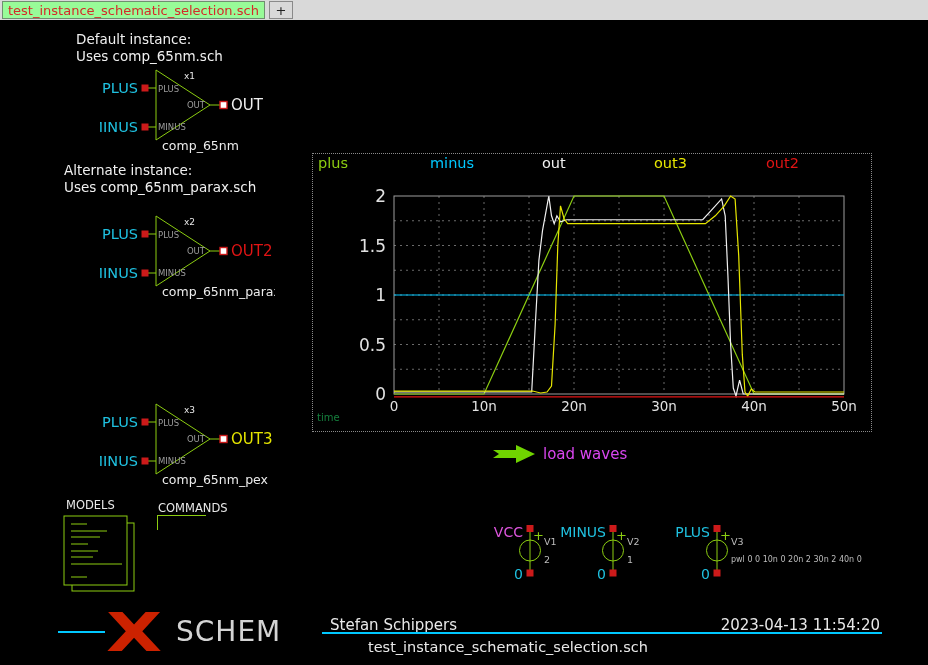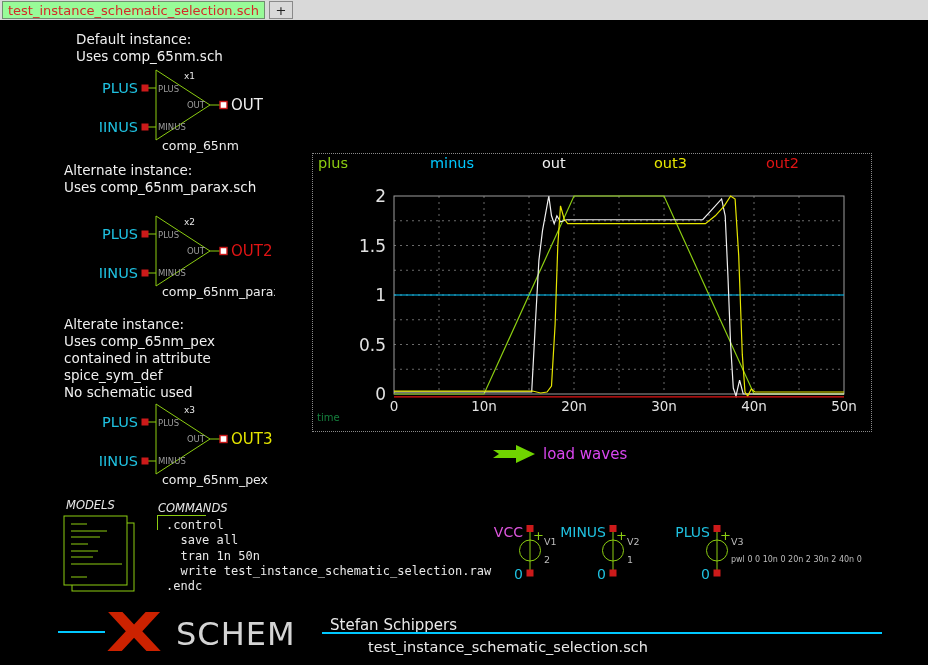--- a/index.html
+++ b/index.html
@@ -28,33 +28,33 @@
   
   .graph{border:1px dotted #8a8a8a;background:#000;}
   .legend-item{position:absolute;top:1px;font-size:14.5px;}
   .grid{stroke:#6b6b6b;stroke-width:1;stroke-dasharray:2 4;}
   .axisbox{fill:none;stroke:#9e9e9e;stroke-width:1;}
   .xtick{fill:#e2e2e2;font-size:13.5px;text-anchor:middle;font-family:"DejaVu Sans",sans-serif;}
   .ytick{fill:#e2e2e2;font-size:17px;text-anchor:end;font-family:"DejaVu Sans",sans-serif;}
   .timelbl{color:#15803d;font-size:10px;}
   
   .loadwaves{color:#d946ef;font-size:15px;}
-  .small-lbl{color:#e8e8e8;font-size:11.5px;font-style:italic;}
+  .small-lbl{color:#e8e8e8;font-size:11.5px;}
   .codeblock{color:#e8e8e8;font-family:"DejaVu Sans Mono",monospace;font-size:12px;
              line-height:15.3px;white-space:pre;margin:0;}
   .bracket{border-left:1px solid #8ccd11;border-top:1px solid #8ccd11;}
   .srclbl{font-size:14px;font-family:"DejaVu Sans",sans-serif;text-anchor:end;}
   .srcsmall{fill:#bdbdbd;font-size:9.5px;font-family:"DejaVu Sans",sans-serif;}
   .srcpwl{fill:#bdbdbd;font-size:8px;font-family:"DejaVu Sans",sans-serif;}
   .gndlbl{fill:#1fc1e0;font-size:14px;font-family:"DejaVu Sans",sans-serif;text-anchor:end;}
   .plussign{fill:#8ccd11;font-size:13px;font-family:"DejaVu Sans",sans-serif;}
   .cyanline{background:#00c8ff;}
   .logo-x{color:#cc2200;font-size:54px;font-weight:bold;transform:scaleX(1.35);
           transform-origin:left bottom;line-height:1;}
-  .logo-rest{color:#d4d4d4;font-size:32px;line-height:1;letter-spacing:1px;}
+  .logo-rest{color:#d4d4d4;font-size:28px;line-height:1;letter-spacing:1px;}
   .tb-text{color:#e8e8e8;font-size:15px;text-align:center;}
   .tb-file{color:#e8e8e8;font-size:14.5px;}
 </style>
 </head>
 <body>
 
 <div class="tabbar">
   <div class="tab">
     <span>test_instance_schematic_selection.sch</span>
   </div>
@@ -96,25 +96,20 @@
     <text class="netlbl" x="38" y="25" text-anchor="end">PLUS</text>
     <text class="netlbl" x="38" y="64" text-anchor="end">MINUS</text>
     <text class="outlbl" x="131" y="42" fill="#e01414">OUT2</text>
     <text class="deslbl" x="84" y="11">x2</text>
     <text class="pinlbl" x="58" y="24">PLUS</text>
     <text class="pinlbl" x="105" y="40" text-anchor="end">OUT</text>
     <text class="pinlbl" x="58" y="62">MINUS</text>
     <text class="symname" x="62" y="82">comp_65nm_parax</text>
   </svg>
 
-  <div class="abs heading" style="left:64px;top:296px;">Alterate instance:
-Uses comp_65nm_pex
-contained in attribute
-spice_sym_def
-No schematic used</div>
   <svg class="abs" style="left:100px;top:382px;" width="175" height="88">
     <polygon class="sym" points="56,2 56,72 110,37"></polygon>
     <line class="sym" x1="48" y1="20" x2="56" y2="20"></line>
     <rect class="pinbox" x="41.5" y="16.5" width="7" height="7"></rect>
     <line class="sym" x1="48" y1="59" x2="56" y2="59"></line>
     <rect class="pinbox" x="41.5" y="55.5" width="7" height="7"></rect>
     <line class="sym" x1="110" y1="37" x2="120" y2="37"></line>
     <rect class="outbox" x="120" y="33.5" width="7" height="7"></rect>
     <text class="netlbl" x="38" y="25" text-anchor="end">PLUS</text>
     <text class="netlbl" x="38" y="64" text-anchor="end">MINUS</text>
@@ -186,25 +181,20 @@
     <line class="sym" x1="11" y1="23" x2="40" y2="23"></line>
     <line class="sym" x1="11" y1="30" x2="28" y2="30"></line>
     <line class="sym" x1="11" y1="37" x2="38" y2="37"></line>
     <line class="sym" x1="11" y1="43" x2="33" y2="43"></line>
     <line class="sym" x1="11" y1="50" x2="62" y2="50"></line>
     <line class="sym" x1="11" y1="63" x2="27" y2="63"></line>
   </svg>
 
   <div class="abs small-lbl" style="left:158px;top:481px;">COMMANDS</div>
   <div class="abs bracket" style="left:157px;top:495px;width:48px;height:14px;"></div>
-  <pre class="abs codeblock" style="left:166px;top:498px;">.control
-  save all
-  tran 1n 50n
-  write test_instance_schematic_selection.raw
-.endc</pre>
 
   <svg class="abs" style="left:460px;top:502px;" width="120" height="62">
     <text class="srclbl" x="63" y="15" fill="#dd55dd">VCC</text>
     <rect class="pinbox" x="66.5" y="3" width="7" height="7"></rect>
     <text class="plussign" x="73" y="18">+</text>
     <line class="sym" x1="70" y1="10" x2="70" y2="48"></line>
     <circle class="sym" cx="70" cy="28.5" r="10.5"></circle>
     <text class="srcsmall" x="84" y="23">V1</text>
     <text class="srcsmall" x="84" y="41">2</text>
     <rect class="pinbox" x="66.5" y="47.5" width="7" height="7"></rect>
@@ -232,16 +222,17 @@
     <text class="srcsmall" x="84" y="23">V3</text>
     <text class="srcpwl" x="84" y="40">pwl 0 0 10n 0 20n 2 30n 2 40n 0</text>
     <rect class="pinbox" x="66.5" y="47.5" width="7" height="7"></rect>
     <text class="gndlbl" x="63" y="57">0</text>
   </svg>
 
   <div class="abs cyanline" style="left:58px;top:611px;width:47px;height:2px;"></div>
   <div class="abs logo-x" style="left:106px;top:586px;">X</div>
   <div class="abs logo-rest" style="left:176px;top:598px;">SCHEM</div>
   <div class="abs tb-text" style="left:330px;top:596px;">Stefan Schippers</div>
+  <div class="abs tb-text" style="left:690px;top:596px;width:190px;text-align:right;">2023-04-13  11:54:20</div>
   <div class="abs cyanline" style="left:322px;top:612px;width:560px;height:2px;"></div>
   <div class="abs tb-file" style="left:368px;top:619px;">test_instance_schematic_selection.sch</div>
 
 </div>
 
 </body></html>

